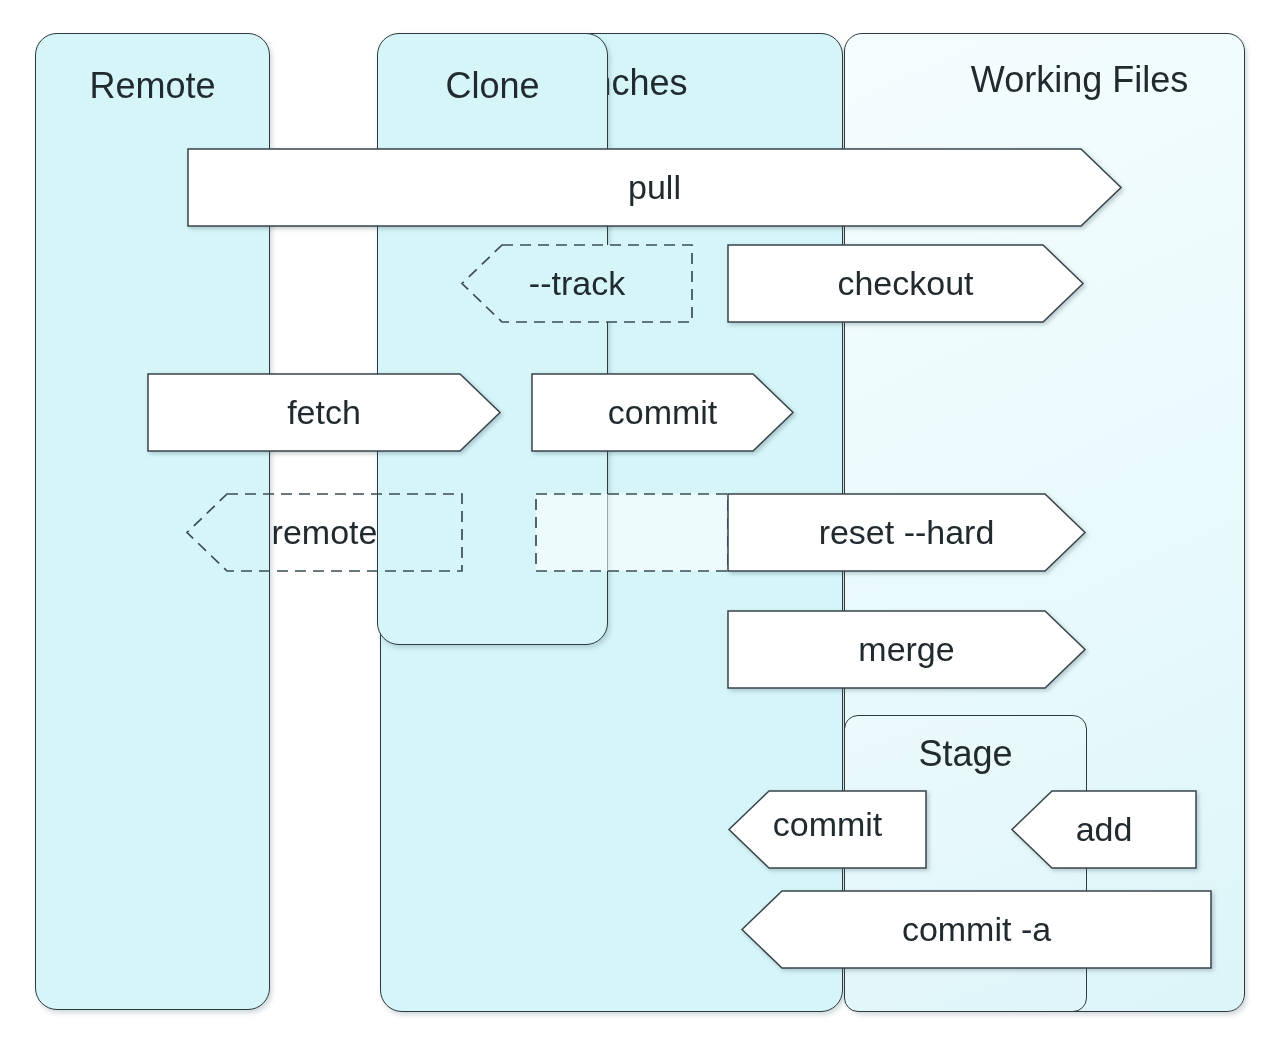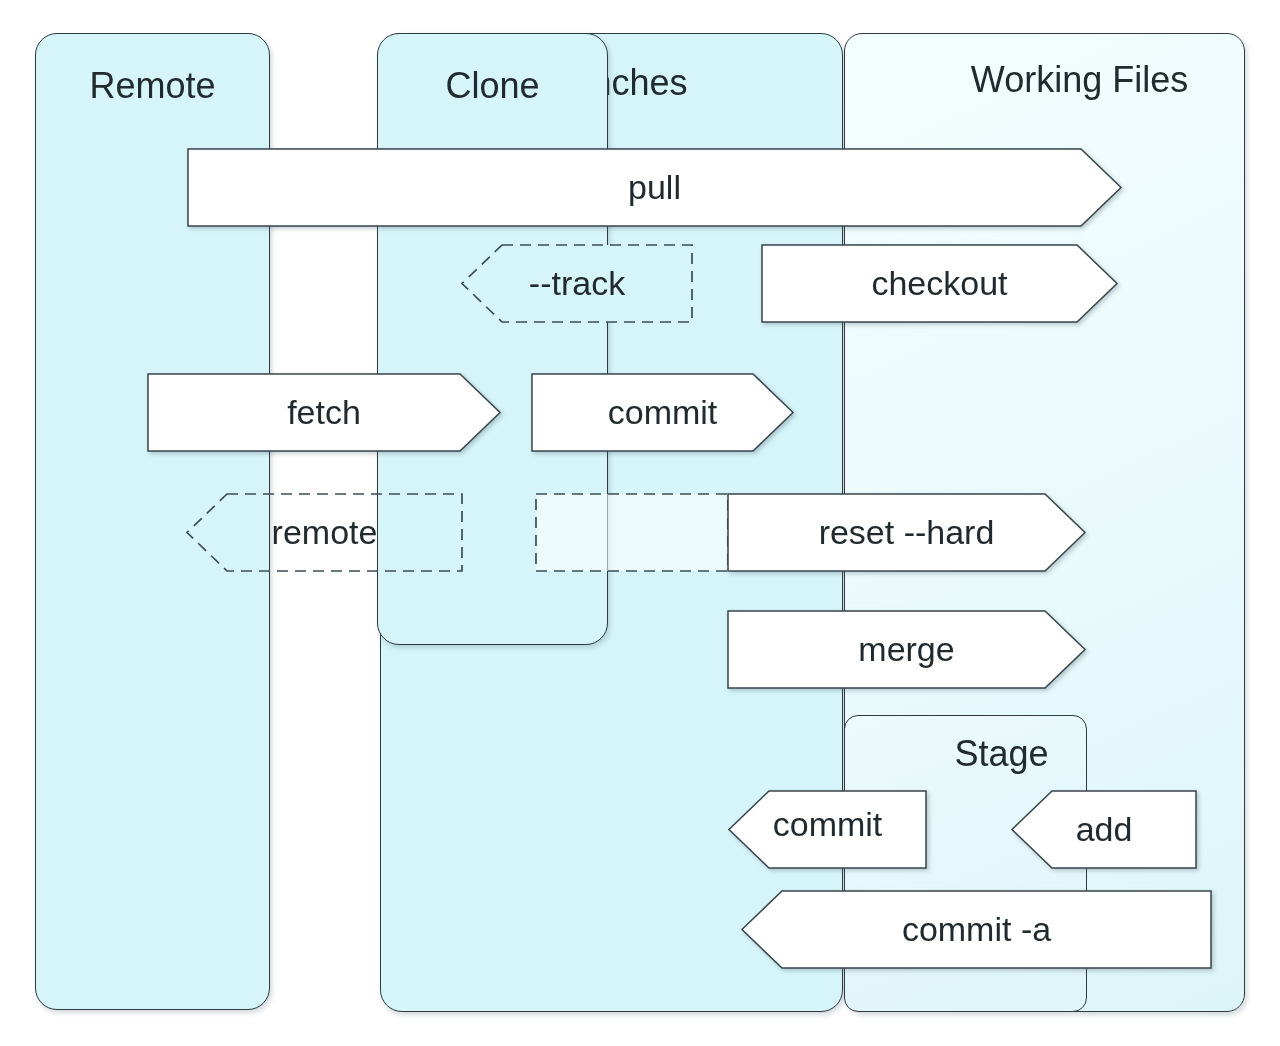--- a/index.html
+++ b/index.html
@@ -35,38 +35,38 @@
   }
   .blabel{
     position:absolute; left:0; width:100%;
     text-align:center;
     font-size:36px; line-height:40px;
     white-space:nowrap;
   }
   .box-remote .blabel, .box-clone .blabel{ top:32px; }
   .box-branches .blabel{ top:29px; }
   .box-wf .blabel{ top:26px; padding-left:70px; width:calc(100% - 70px); }
-  .box-stage .blabel{ top:18px;padding-left:36px; }
+  .box-stage .blabel{ top:18px; }
 
   
   .arrow{ position:absolute; }
   .arrow svg{ position:absolute; inset:0; overflow:visible; display:block; }
   .arrow.shadow svg{ filter:drop-shadow(2px 2px 2px rgba(60,85,95,.30)); }
   .poly-solid{ fill:#ffffff; stroke:#39444a; stroke-width:1.5; }
   .poly-dash-cyan{ fill:#d5f5f9; stroke:#3d4c55; stroke-width:1.7; stroke-dasharray:11 7; }
   .poly-dash-clear{ fill:none; stroke:#3d4c55; stroke-width:1.7; stroke-dasharray:11 7; }
   .poly-dash-tail{ fill:rgba(255,255,255,.55); stroke:#3d4c55; stroke-width:1.7; stroke-dasharray:11 7; }
   .alabel{
     position:absolute; inset:0;
     display:flex; align-items:center; justify-content:center;
     font-size:34px; white-space:nowrap;
   }
   .a-pull     { left:150px;  top:149px; width:933px; height:77px;margin-left:38px; }
   .a-track    { left:462px;  top:245px; width:230px; height:77px; }
-  .a-checkout { left:728px;  top:245px; width:355px; height:77px;margin-left:34px; }
+  .a-checkout { left:728px;  top:245px; width:355px; height:77px; }
   .a-fetch    { left:148px;  top:374px; width:352px; height:77px; }
   .a-reset    { left:532px;  top:374px; width:261px; height:77px; }
   .a-remote   { left:187px;  top:494px; width:275px; height:77px; }
   .a-rhtail   { left:536px;  top:494px; width:192px; height:77px; }
   .a-resethard{ left:728px;  top:494px; width:357px; height:77px; }
   .a-merge    { left:728px;  top:611px; width:357px; height:77px; }
   .a-push     { left:152px;  top:790px; width:469px; height:77px; }
   .a-commit   { left:729px;  top:791px; width:197px; height:66px; }
   .a-add      { left:1012px; top:791px; width:184px; height:77px; }
   .a-commita  { left:742px;  top:891px; width:469px; height:77px; }

